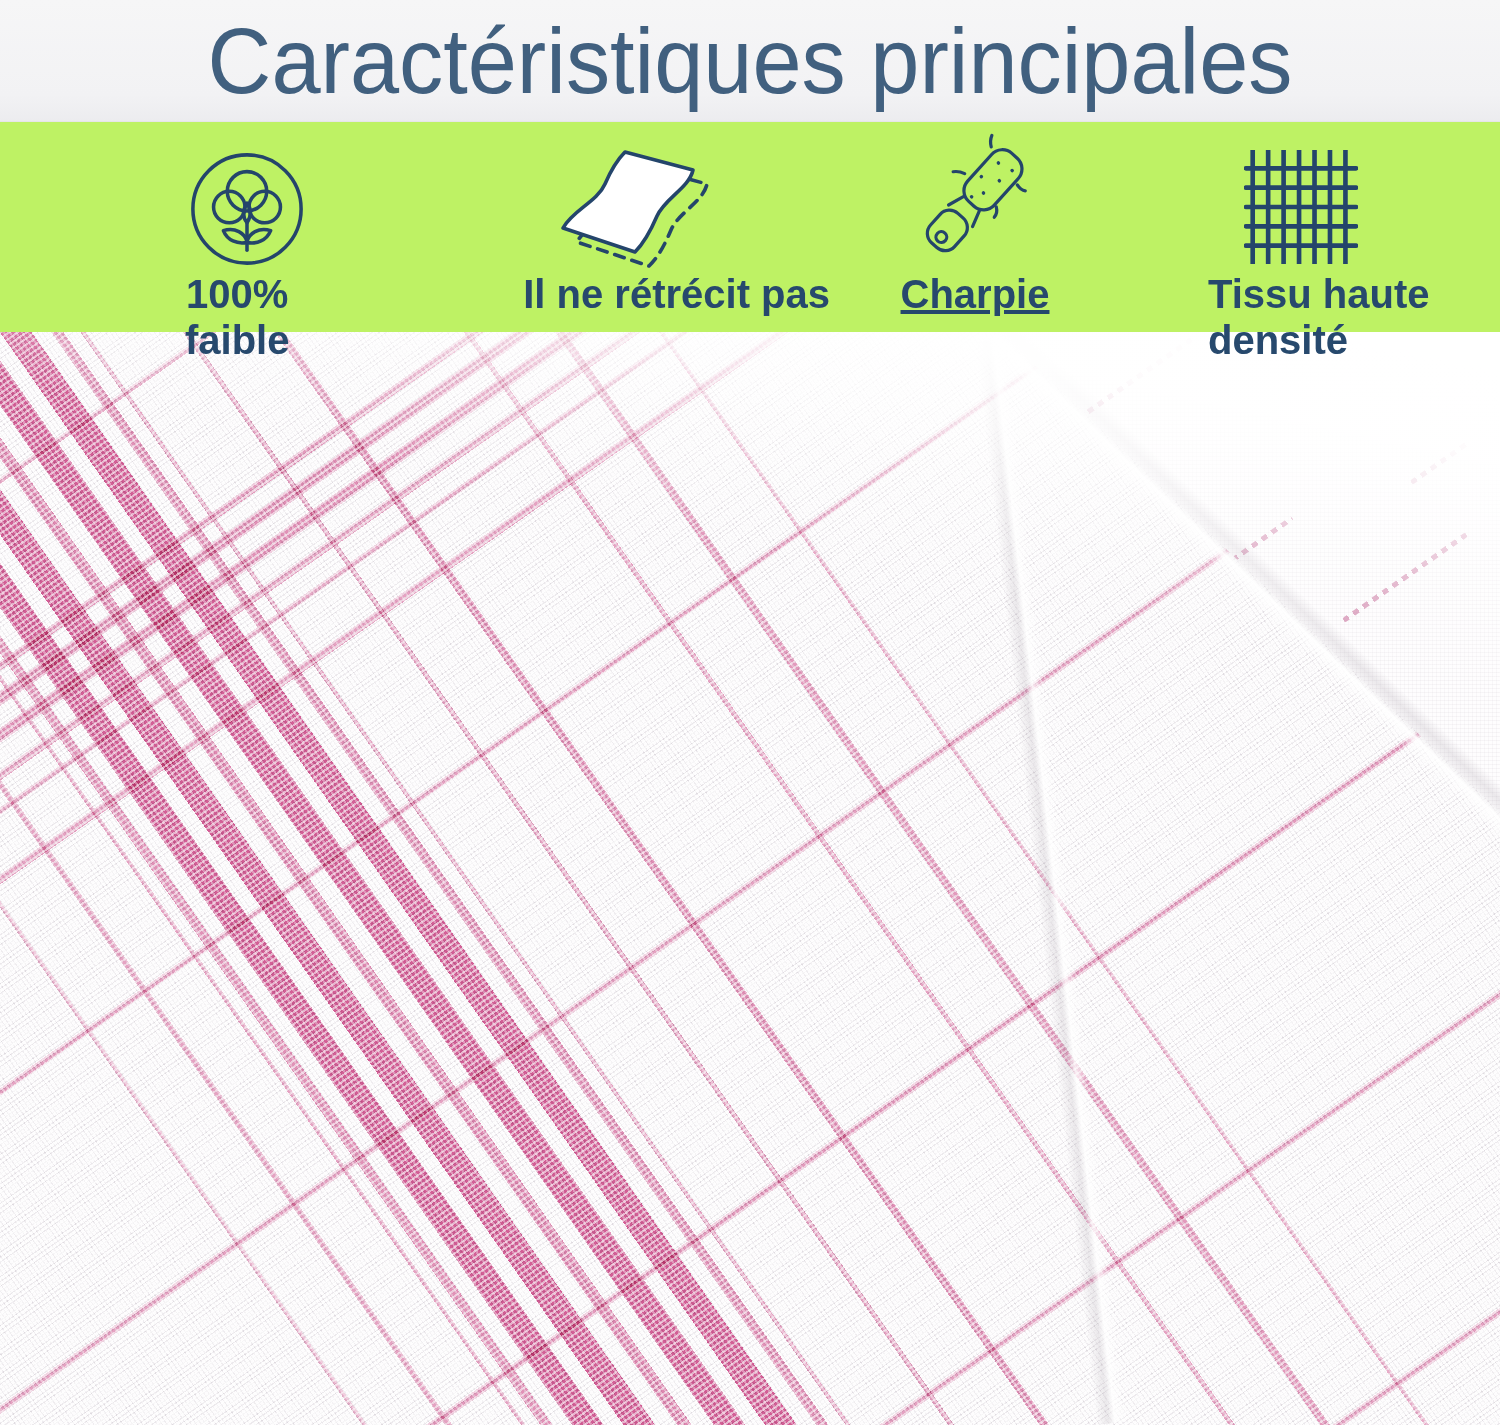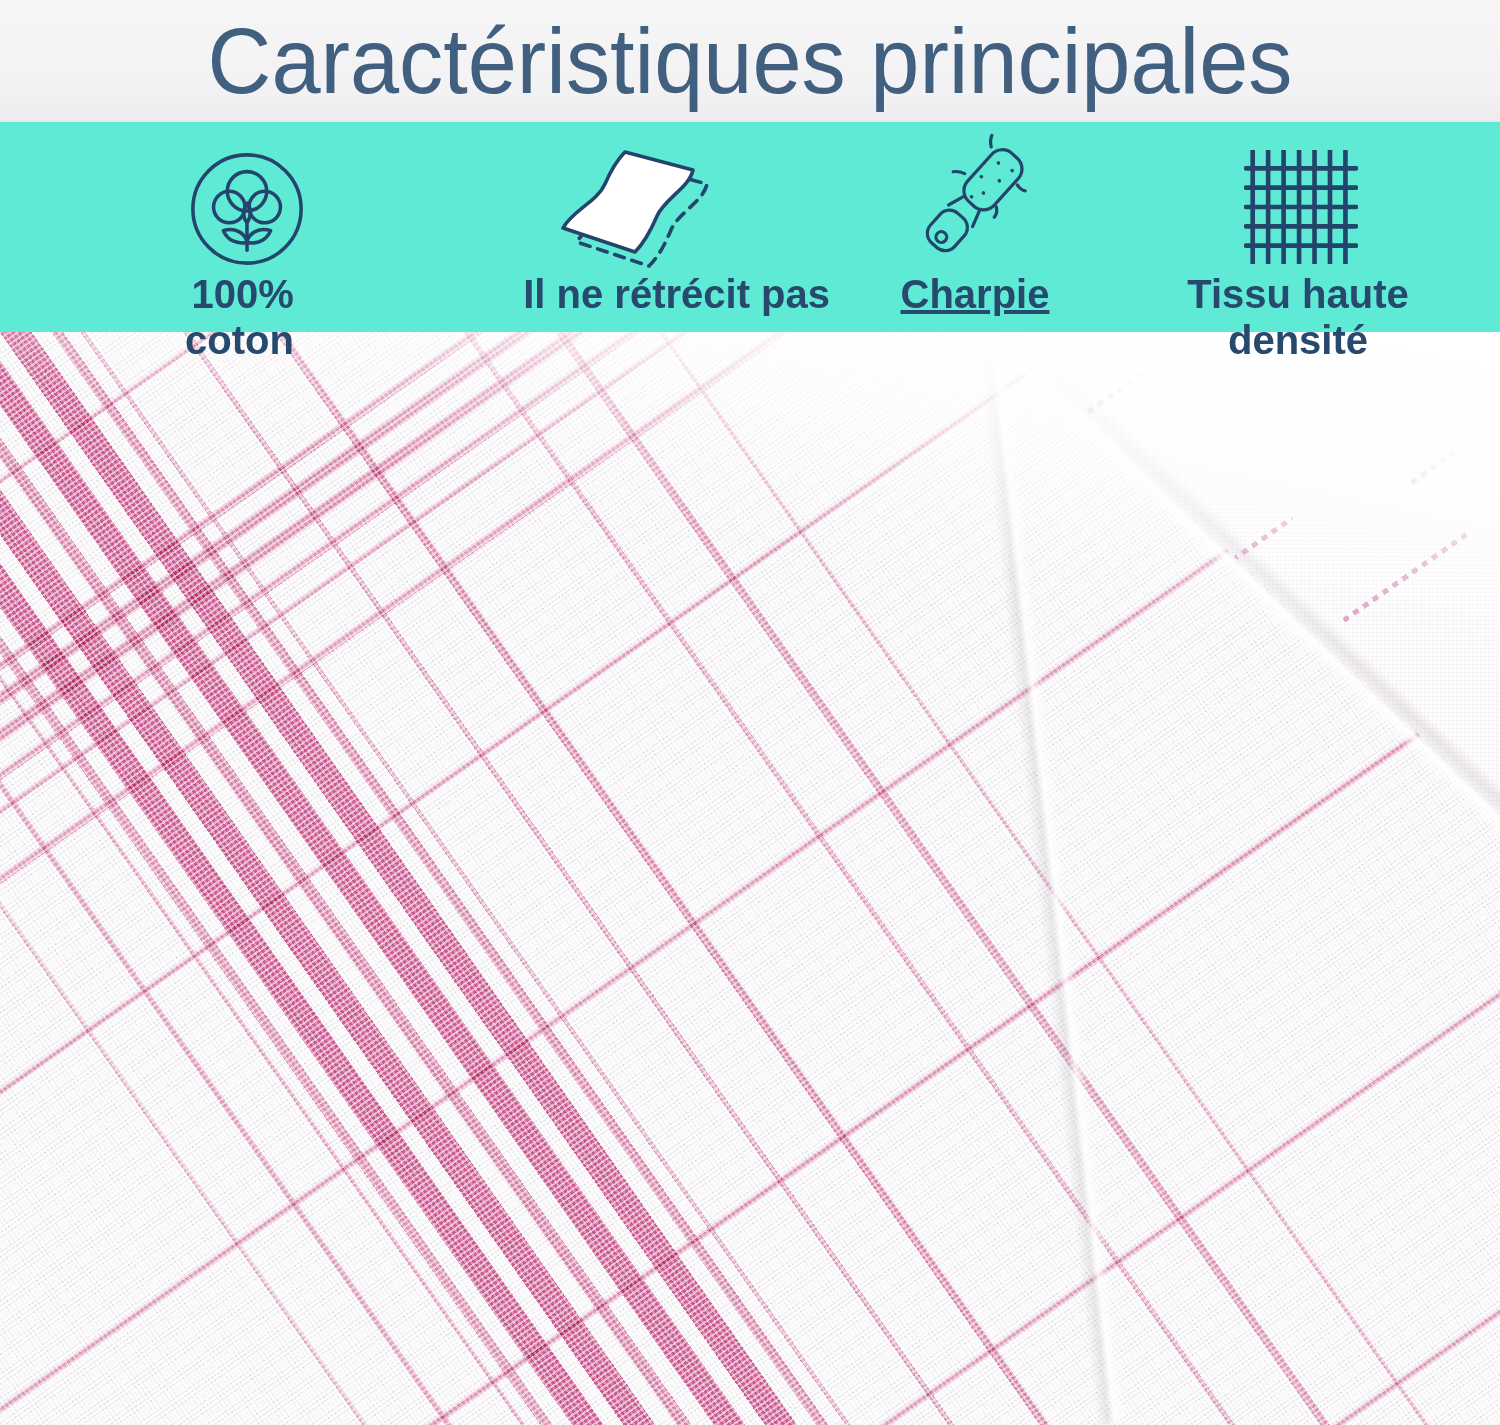--- a/index.html
+++ b/index.html
@@ -1,18 +1,18 @@
 <!DOCTYPE html>
 <html style="--title_text: #41607f; --label_text: #27496d; --icon_stroke: #24456b; --header_bg: #f3f3f4; --fabric_pink: #cf4b89; --fabric_pink_dark: #b93a77; --cloth_white: #fdfcfd;"><head>
 <meta charset="utf-8">
 <style>
   html,body{margin:0;padding:0;background:#ffffff;}
   .page{
     position:relative;width:1500px;height:1425px;margin:0 auto;
-    overflow:hidden;background:#5eead4;
+    overflow:hidden;background:#bef264;
     font-family:"Liberation Sans","DejaVu Sans",sans-serif;
   }
   
   .header{
     position:absolute;left:0;top:0;width:1500px;height:121px;
     background:linear-gradient(180deg,#f6f6f7 0%,#f2f2f4 78%,#ececef 100%);
     border-bottom:1px solid #e6e6e9;
     display:flex;align-items:center;justify-content:center;
     z-index:20;
   }
@@ -26,27 +26,27 @@
   .features{position:absolute;left:0;top:121px;width:1500px;height:245px;z-index:10;}
   .feature{position:absolute;top:0;}
   .icon{color:var(--icon_stroke,#24456b);display:block;}
   .flabel{
     position:absolute;top:150px;
     font-size:40px;font-weight:700;line-height:46px;
     color:var(--label_text,#27496d);
   }
   .flabel span{display:block;}
   .f1-icon{position:absolute;left:186px;top:27px;}
-  .f1-label{left:185px;top:150px;text-align:right;}
+  .f1-label{left:185px;top:150px;text-align:center;}
   .f2-icon{position:absolute;left:553px;top:19px;}
   .f2-label{left:430px;width:400px;text-align:right;}
   .f3-icon{position:absolute;left:908px;top:11px;}
   .f3-label{left:865px;width:220px;text-align:center;text-decoration:underline;}
   .f4-icon{position:absolute;left:1244px;top:29px;}
-  .f4-label{left:1153px;width:290px;text-align:center;}
+  .f4-label{left:1208px;width:290px;text-align:left;}
   
   .photo{position:absolute;left:0;top:332px;width:1500px;height:1093px;overflow:hidden;z-index:1;}
   
   .underlay{
     position:absolute;inset:0;background:#fefdfe;
     background-image:
       repeating-linear-gradient(90deg,rgba(196,188,198,.10) 0 1px,rgba(0,0,0,0) 1px 4px),
       repeating-linear-gradient(0deg,rgba(196,188,198,.13) 0 1px,rgba(0,0,0,0) 1px 4px);
     z-index:1;
   }
@@ -161,21 +161,21 @@
         <circle cx="62" cy="44" r="20"></circle>
         <circle cx="44" cy="60" r="16"></circle>
         <circle cx="80" cy="60" r="16"></circle>
         <path d="M62,76 q-7,-9 0,-20 q7,9 0,20 z"></path>
         <path d="M62,76 v28"></path>
         <path d="M62,96 C52,98 42,94 38,84 C50,80 60,87 62,95 Z"></path>
         <path d="M62,96 C72,98 82,94 86,84 C74,80 64,87 62,95 Z"></path>
       </svg>
       <div class="flabel f1-label">
         <span>100%</span>
-        <span>coton</span>
+        <span>faible</span>
       </div>
     </div>
 
     <div class="feature">
       <svg class="icon f2-icon" width="160" height="128" viewBox="0 0 160 128" fill="none" stroke="currentColor" stroke-width="3.6" stroke-linecap="round" stroke-linejoin="round">
         <path d="M72,12 L140,30 C136,48 112,58 104,76 C98,90 92,102 82,112 L10,88 C20,70 44,62 52,44 C58,30 64,20 72,12 Z" transform="translate(14,14)" stroke-dasharray="10 8"></path>
         <path d="M72,12 L140,30 C136,48 112,58 104,76 C98,90 92,102 82,112 L10,88 C20,70 44,62 52,44 C58,30 64,20 72,12 Z" fill="#ffffff"></path>
       </svg>
       <div class="flabel f2-label">
         <span>Il ne rétrécit pas</span>

